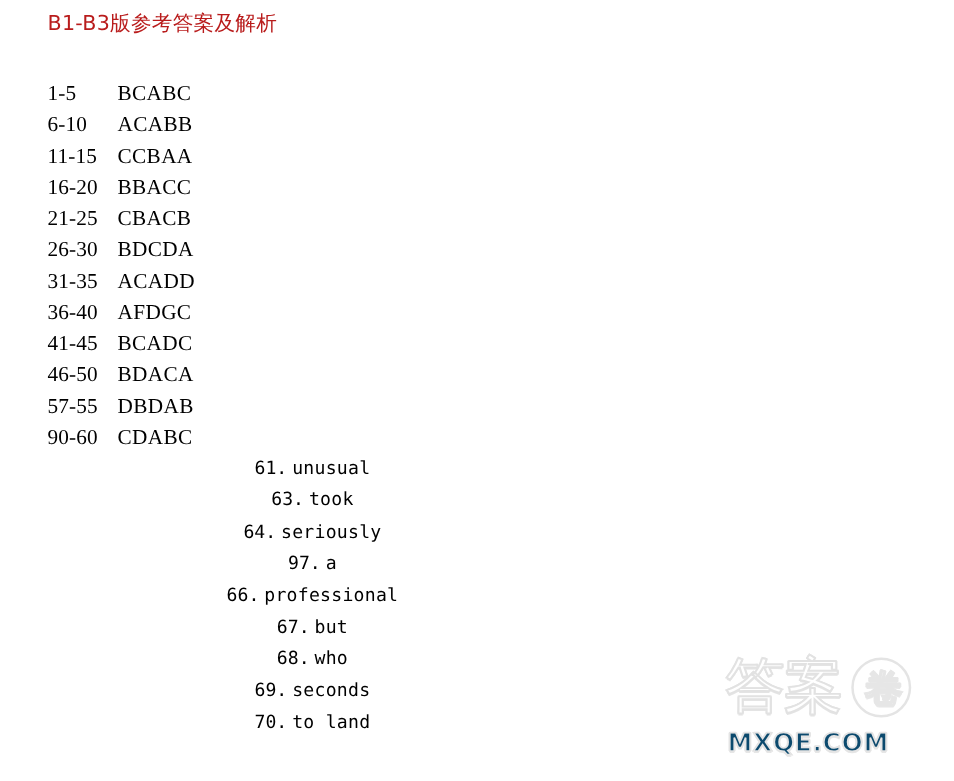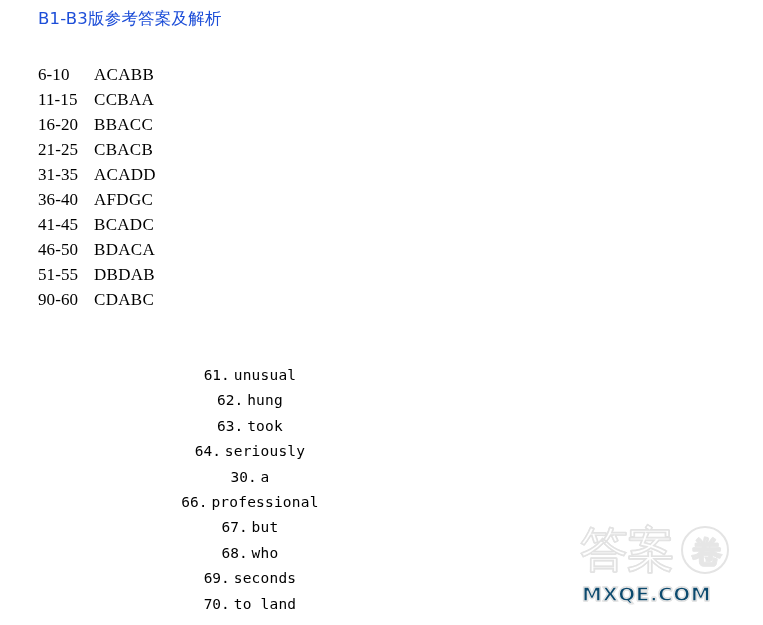--- a/index.html
+++ b/index.html
@@ -25,21 +25,21 @@
 
   
   .doc-title {
     position: absolute;
     left: 38px;
     top: 8px;
     font-family: "DejaVu Sans", "Liberation Sans", sans-serif;
     font-size: 16.5px;
     line-height: 22px;
     letter-spacing: 0.2px;
-    color: #1d4ed8;
+    color: #b91c1c;
     white-space: nowrap;
   }
 
   
   .answers-block {
     position: absolute;
     left: 38px;
     top: 62px;
     width: 420px;
   }
@@ -155,66 +155,69 @@
 </style>
 </head>
 <body>
 
 <div id="page">
 
   <div class="doc-title">B1-B3版参考答案及解析</div>
 
   <div class="answers-block">
     <div class="answer-row">
+      <span class="range">1-5</span><span class="letters">BCABC</span>
+    </div>
+    <div class="answer-row">
       <span class="range">6-10</span><span class="letters">ACABB</span>
     </div>
     <div class="answer-row">
       <span class="range">11-15</span><span class="letters">CCBAA</span>
     </div>
     <div class="answer-row">
       <span class="range">16-20</span><span class="letters">BBACC</span>
     </div>
     <div class="answer-row">
       <span class="range">21-25</span><span class="letters">CBACB</span>
     </div>
     <div class="answer-row">
+      <span class="range">26-30</span><span class="letters">BDCDA</span>
+    </div>
+    <div class="answer-row">
       <span class="range">31-35</span><span class="letters">ACADD</span>
     </div>
     <div class="answer-row">
       <span class="range">36-40</span><span class="letters">AFDGC</span>
     </div>
     <div class="answer-row">
       <span class="range">41-45</span><span class="letters">BCADC</span>
     </div>
     <div class="answer-row">
       <span class="range">46-50</span><span class="letters">BDACA</span>
     </div>
     <div class="answer-row">
-      <span class="range">51-55</span><span class="letters">DBDAB</span>
+      <span class="range">57-55</span><span class="letters">DBDAB</span>
     </div>
     <div class="answer-row">
       <span class="range">90-60</span><span class="letters">CDABC</span>
     </div>
   </div>
 
   <div class="fills-block">
     <div class="fill-row">
       <span class="num">61.</span><span class="word">unusual</span>
     </div>
     <div class="fill-row">
-      <span class="num">62.</span><span class="word">hung</span>
-    </div>
-    <div class="fill-row">
       <span class="num">63.</span><span class="word">took</span>
     </div>
     <div class="fill-row">
       <span class="num">64.</span><span class="word">seriously</span>
     </div>
     <div class="fill-row">
-      <span class="num">30.</span><span class="word">a</span>
+      <span class="num">97.</span><span class="word">a</span>
     </div>
     <div class="fill-row">
       <span class="num">66.</span><span class="word">professional</span>
     </div>
     <div class="fill-row">
       <span class="num">67.</span><span class="word">but</span>
     </div>
     <div class="fill-row">
       <span class="num">68.</span><span class="word">who</span>
     </div>

